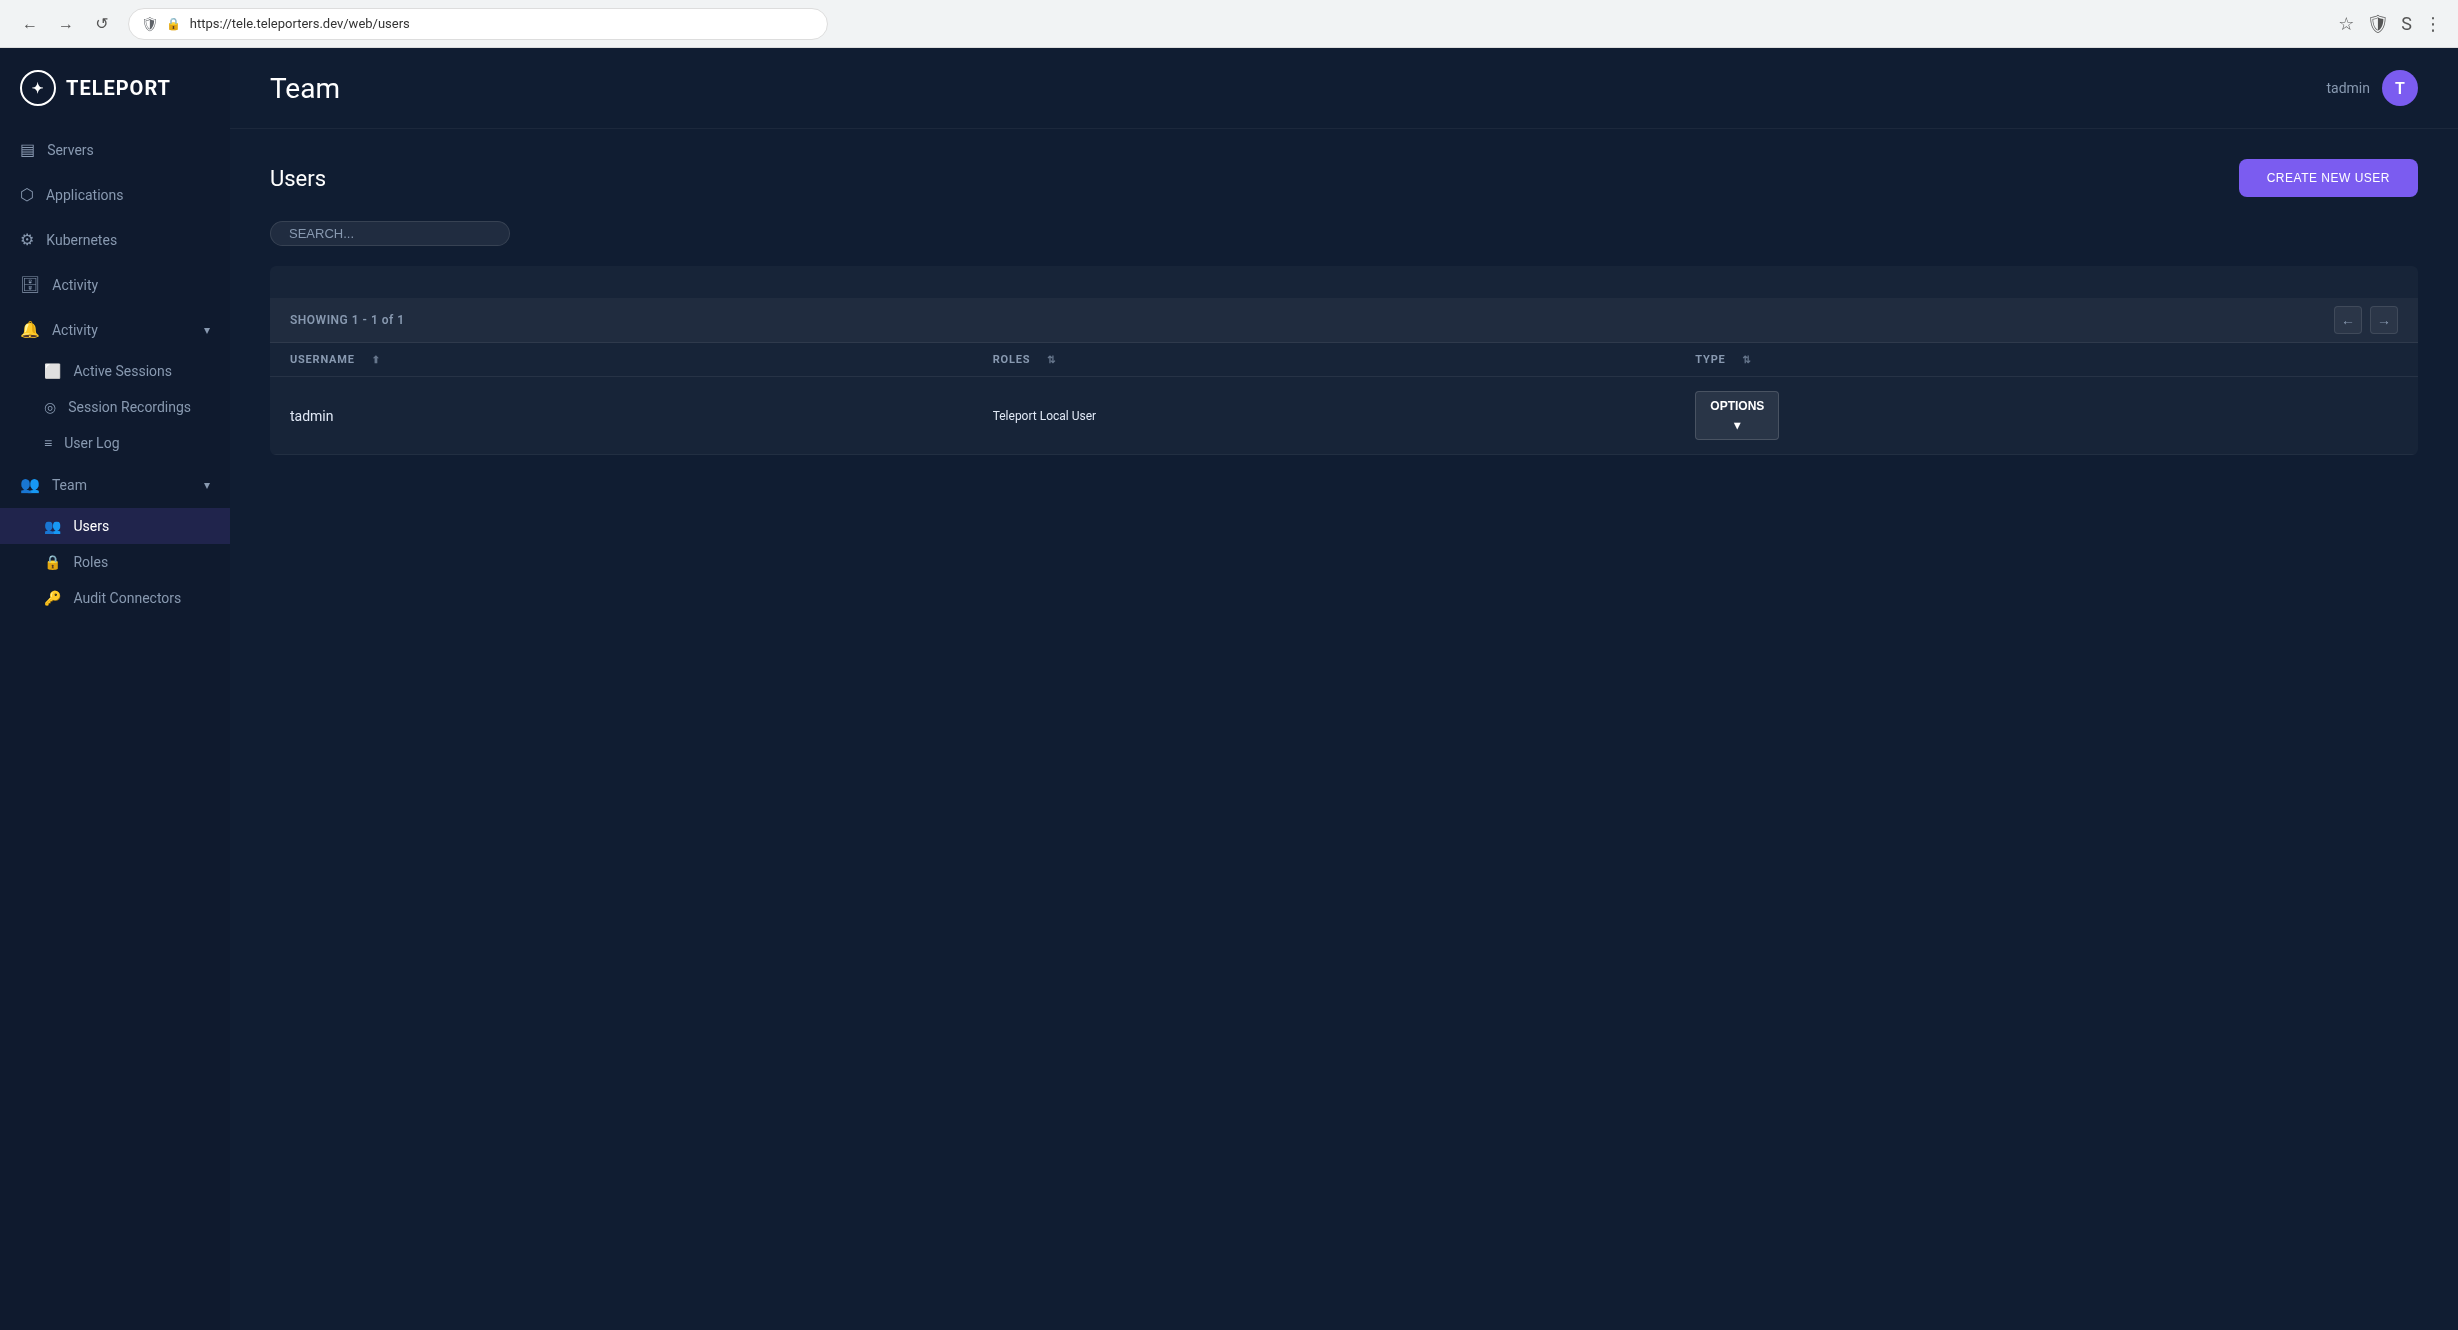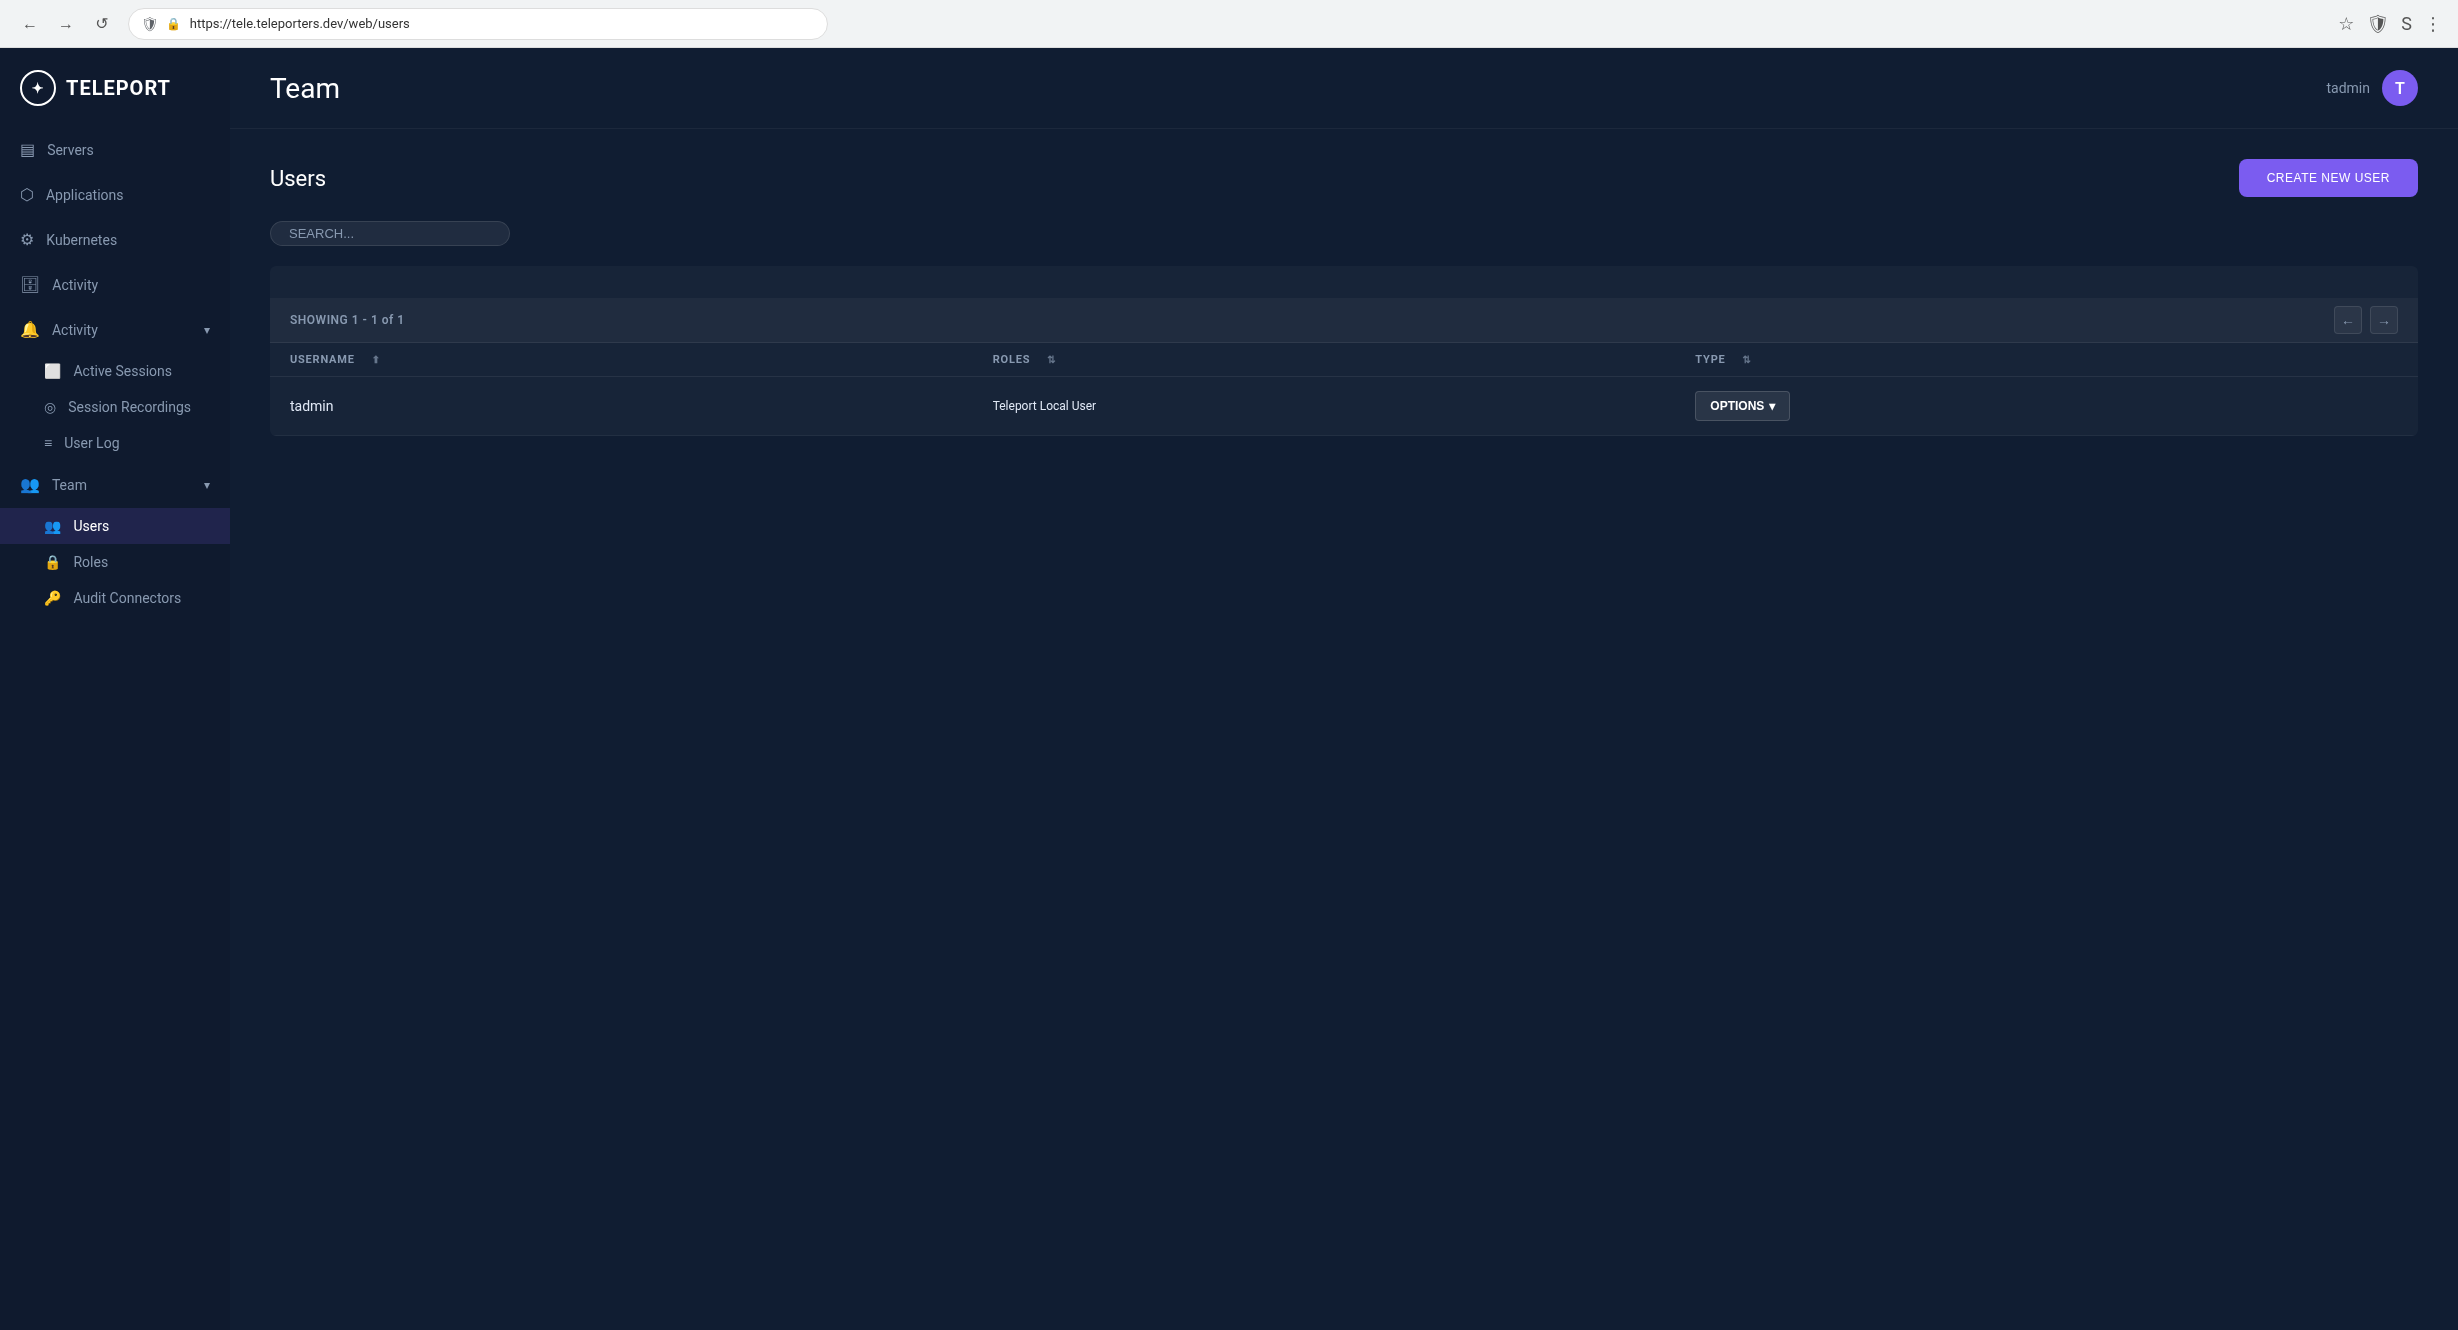--- a/index.html
+++ b/index.html
@@ -318,20 +318,21 @@
       border: 1px solid rgba(255,255,255,0.15);
       color: #fff;
       padding: 7px 14px;
       font-size: 12px;
       font-weight: 600;
       border-radius: 4px;
       cursor: pointer;
       display: flex;
       align-items: center;
       gap: 5px;
+      flex-direction: column;
     }
   </style>
 </head>
 <body>
 
 <div class="browser-bar">
   <div class="browser-nav">
     <button class="nav-btn">←</button>
     <button class="nav-btn">→</button>
     <button class="nav-btn">↺</button>

